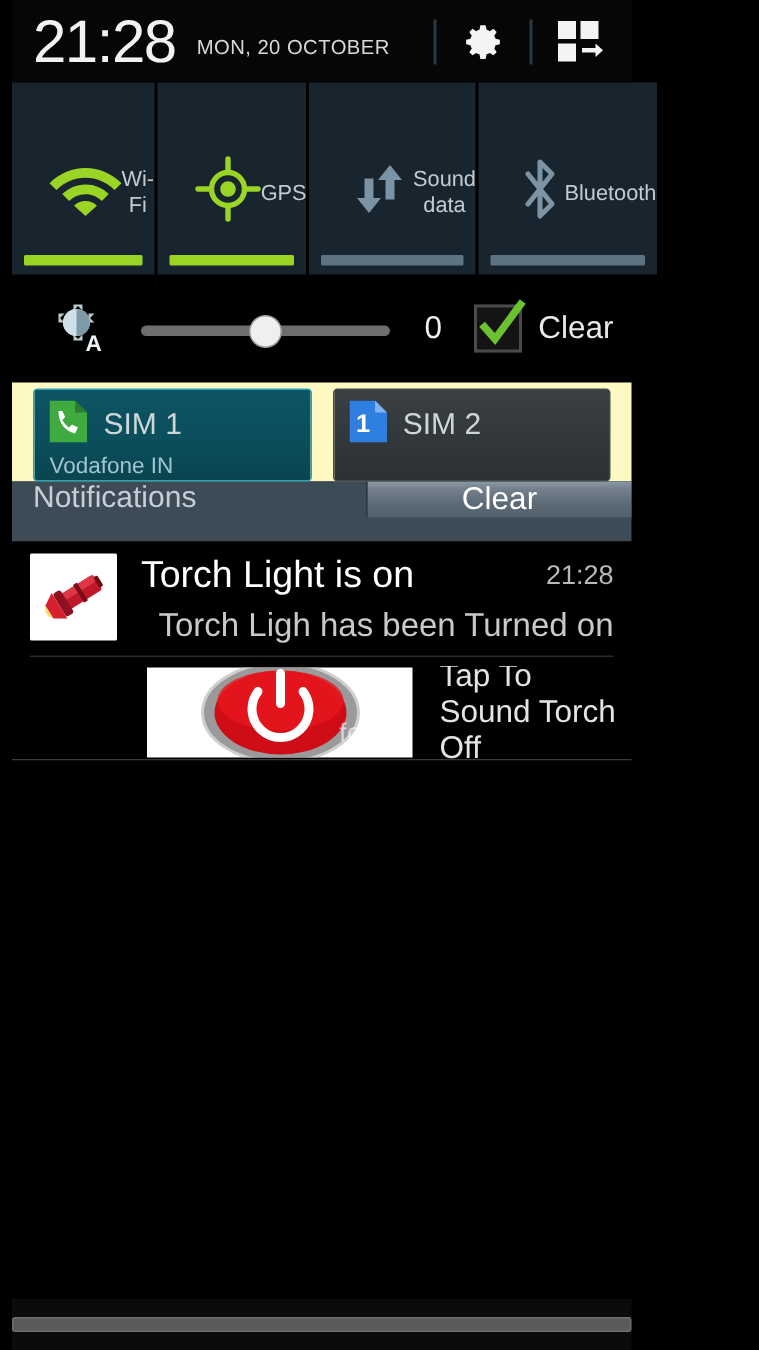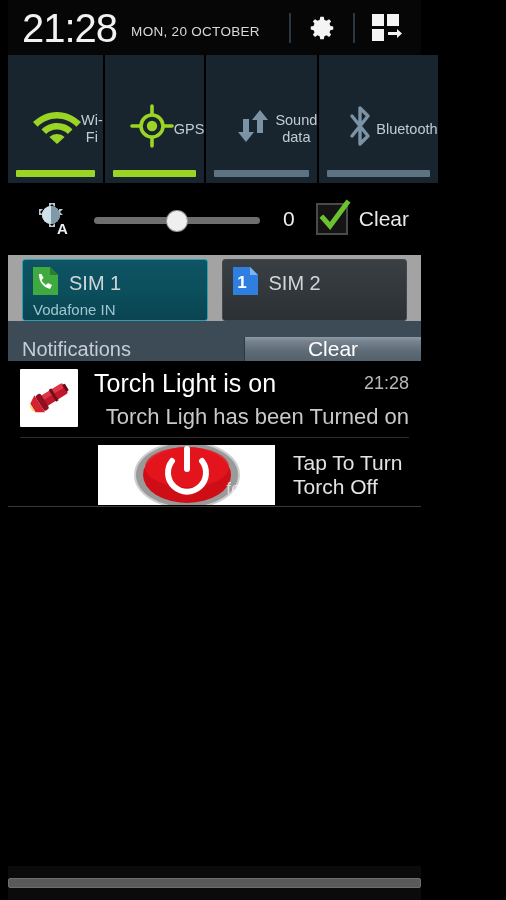--- a/index.html
+++ b/index.html
@@ -53,33 +53,33 @@
   }
   .bval { font-size:21px; color:#efefef; min-width:22px; text-align:center; }
   .chk {
     width:32px; height:32px; border:2px solid #4a4a4a; background:#141414;
     margin-left:16px; position:relative; flex:0 0 auto;
   }
   .chk svg { position:absolute; left:-2px; top:-6px; }
   .autolbl { font-size:21px; color:#e9e9e9; margin-left:11px; }
 
   
-  .simrow { display:flex; gap:14px; padding:4px 14px 0 14px; background:#a3a3a3; }
+  .simrow { display:flex; gap:14px; padding:4px 14px 0 14px; background:#fef9c3; }
   .sim { flex:1 1 0; height:62px; border-radius:3px; padding:7px 10px 0 10px; position:relative; }
   .sim.active { background:linear-gradient(180deg,#0e5464 0%,#0b4e5c 55%,#0a4450 100%); border:1px solid #2aa0b4; }
   .sim.inactive { background:linear-gradient(180deg,#3a3f44 0%,#32373c 55%,#2b3034 100%); border:1px solid #44494e; }
   .sim-top { display:flex; align-items:center; }
   .sim-ic { width:25px; height:28px; flex:0 0 auto; }
   .sim-name { font-size:20px; color:#cfd6da; margin-left:11px; }
   .sim-carrier { font-size:15px; margin-top:2px; }
   .sim.active .sim-carrier { color:#9fc6cf; }
   .sim.inactive .sim-carrier { color:#a8aeb3; }
 
   
-  .notifhdr { height:40px; display:flex; align-items:flex-end; background:#3d4b57; }
+  .notifhdr { height:40px; display:flex; align-items:flex-start; background:#3d4b57; }
   .notifhdr .title {
     flex:1; display:flex; align-items:center; padding-left:14px;
     font-size:20px; color:#c5ced6;
   }
   .clearbtn {
     width:177px; display:flex; align-items:center; justify-content:center;
     background:linear-gradient(180deg,#8c9aa6 0%,#76838f 18%,#5d6b77 60%,#53616d 100%);
     border-left:1px solid #2c3740;
     font-size:21px; color:#ffffff;
   }
@@ -293,21 +293,21 @@
         <ellipse cx="56" cy="30" rx="52" ry="33" fill="none" stroke="#cfcfcf" stroke-width="2"></ellipse>
         <ellipse cx="56" cy="30" rx="44" ry="28" fill="#cf0d16"></ellipse>
         <ellipse cx="56" cy="22" rx="42" ry="20" fill="#e8161f" opacity=".8"></ellipse>
         <g fill="none" stroke="#fff" stroke-width="6" stroke-linecap="round">
           <path d="M41 16a19 19 0 1 0 30 0"></path>
           <path d="M56 4v20"></path>
         </g>
       </svg>
       <div class="wm">fotolia</div>
     </div>
-    <div class="actiontext">Tap To Turn Torch Off</div>
+    <div class="actiontext">Tap To Sound Torch Off</div>
   </div>
   <div class="hline2"></div>
 
   <div class="filler" style="height:300px"></div>
 
   <div class="handlearea">
     <div class="handlebar"></div>
   </div>
 
 </div>

